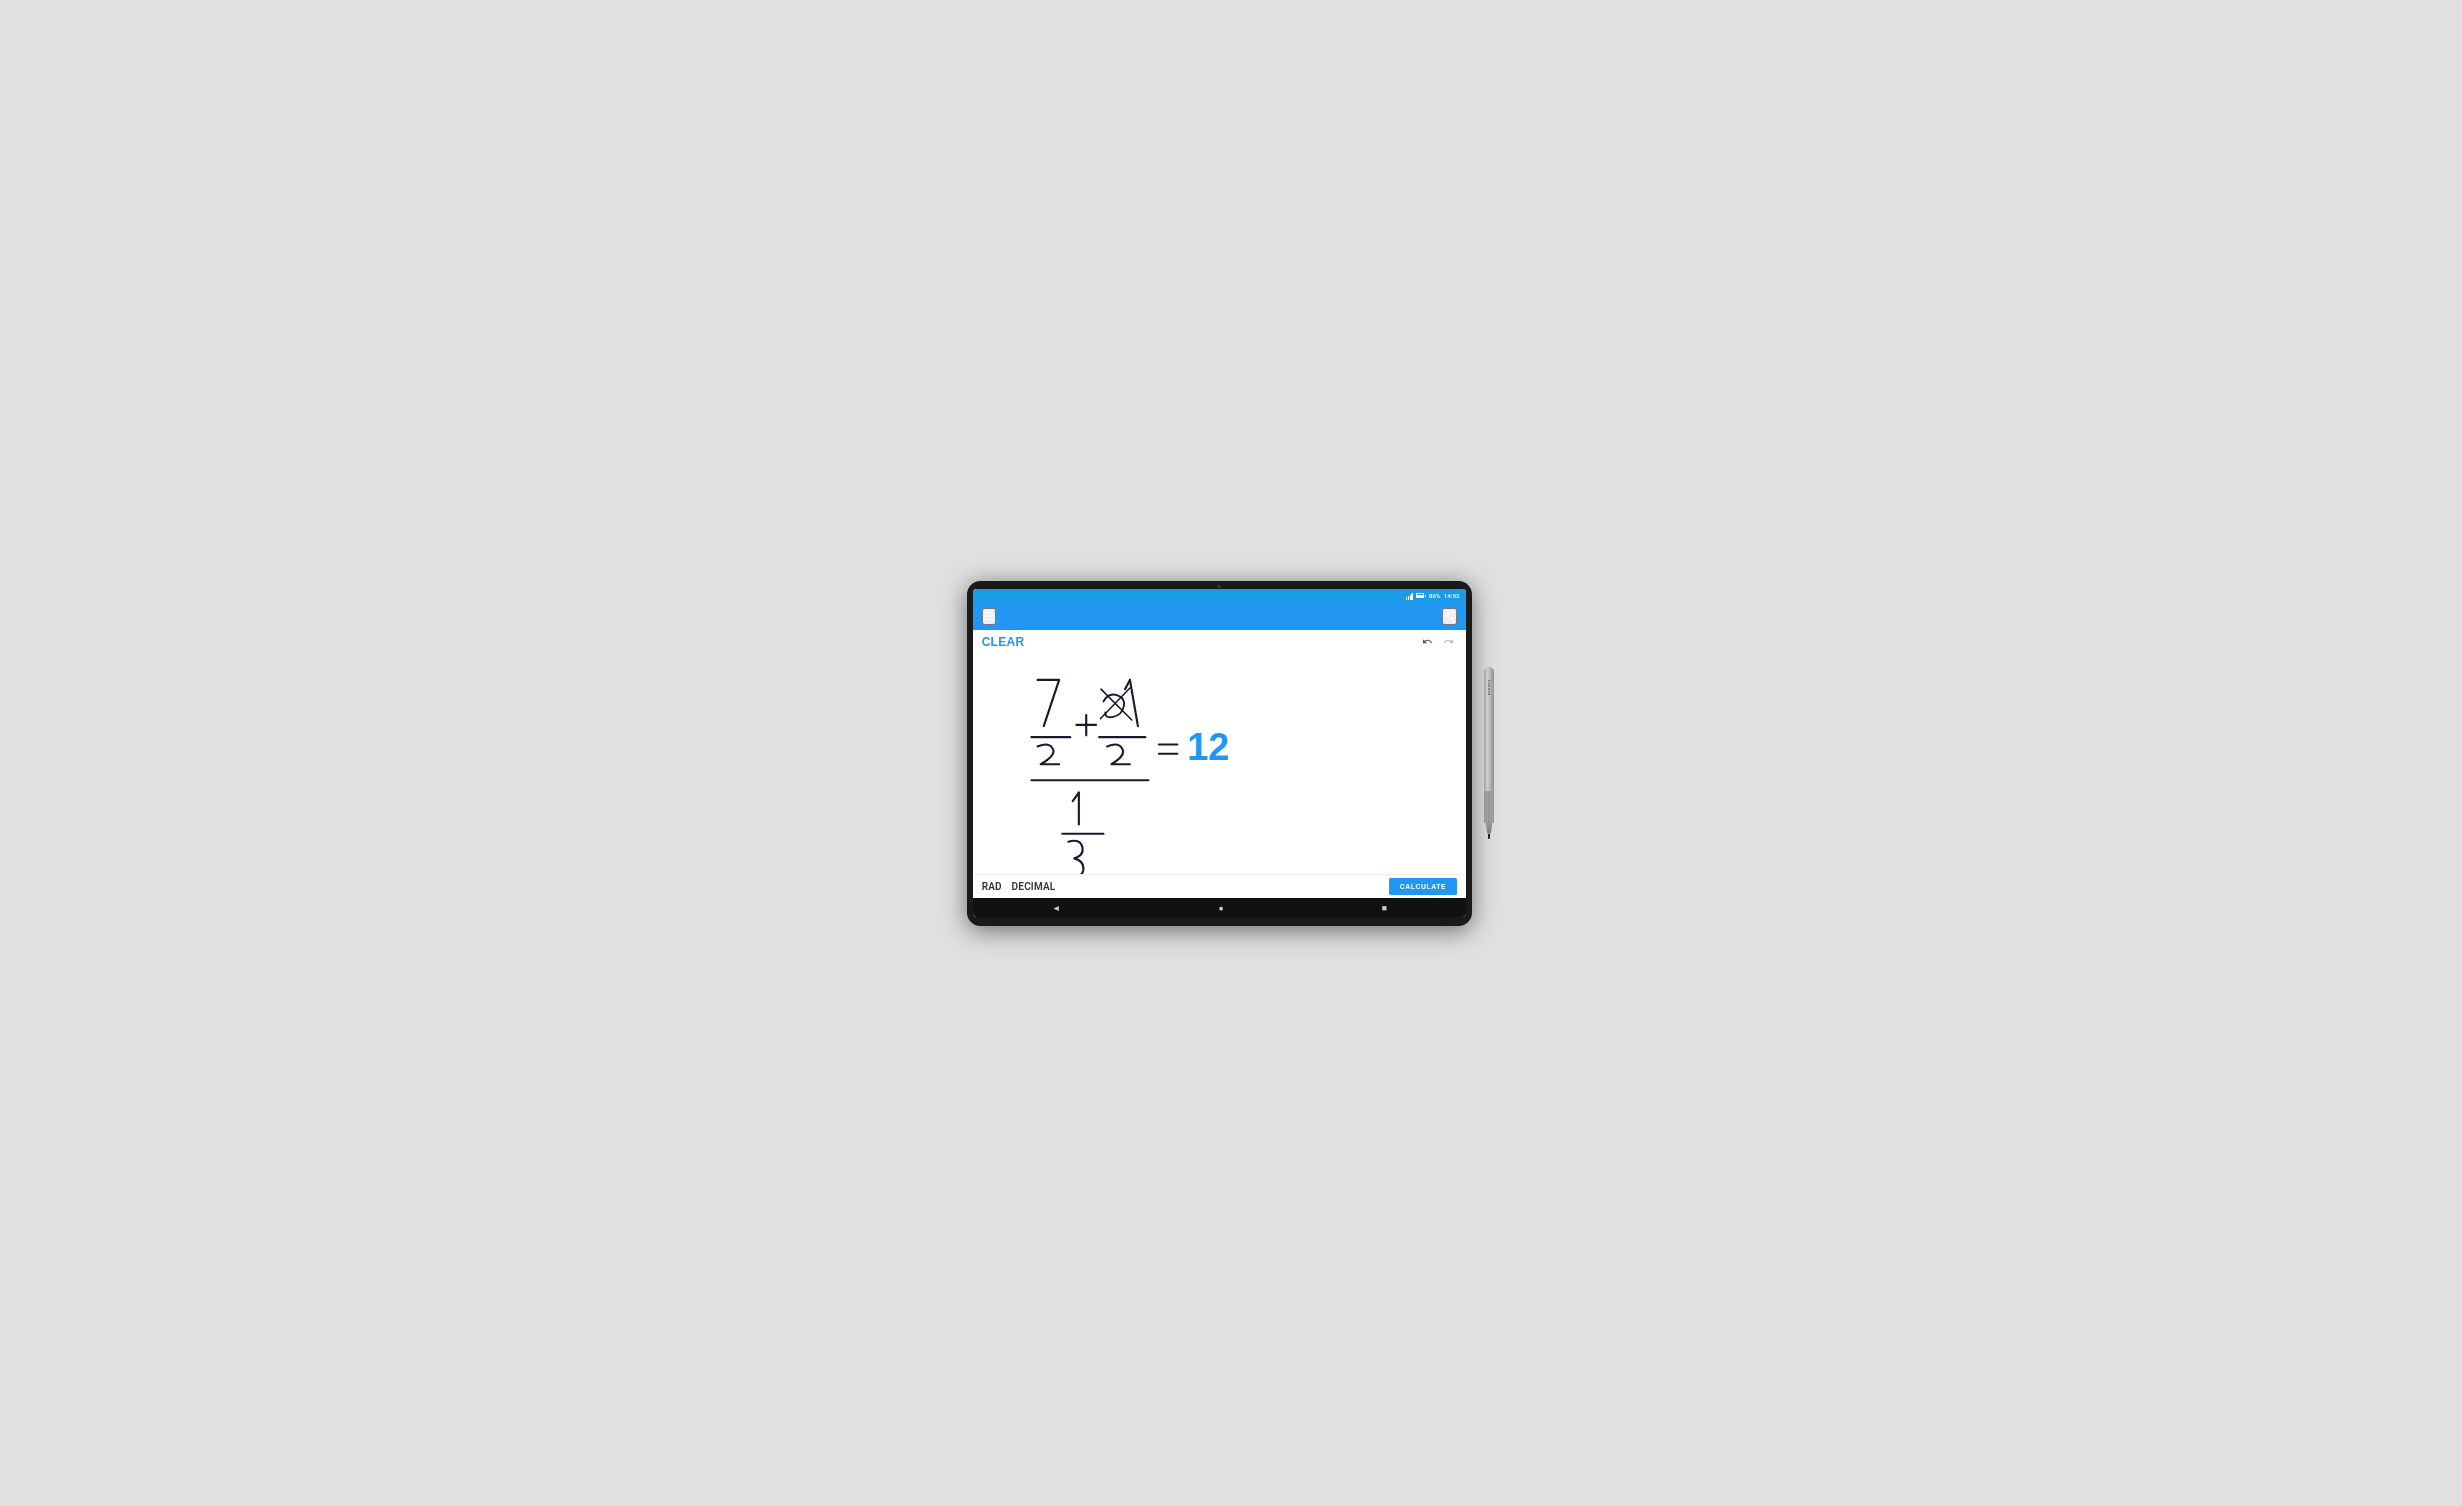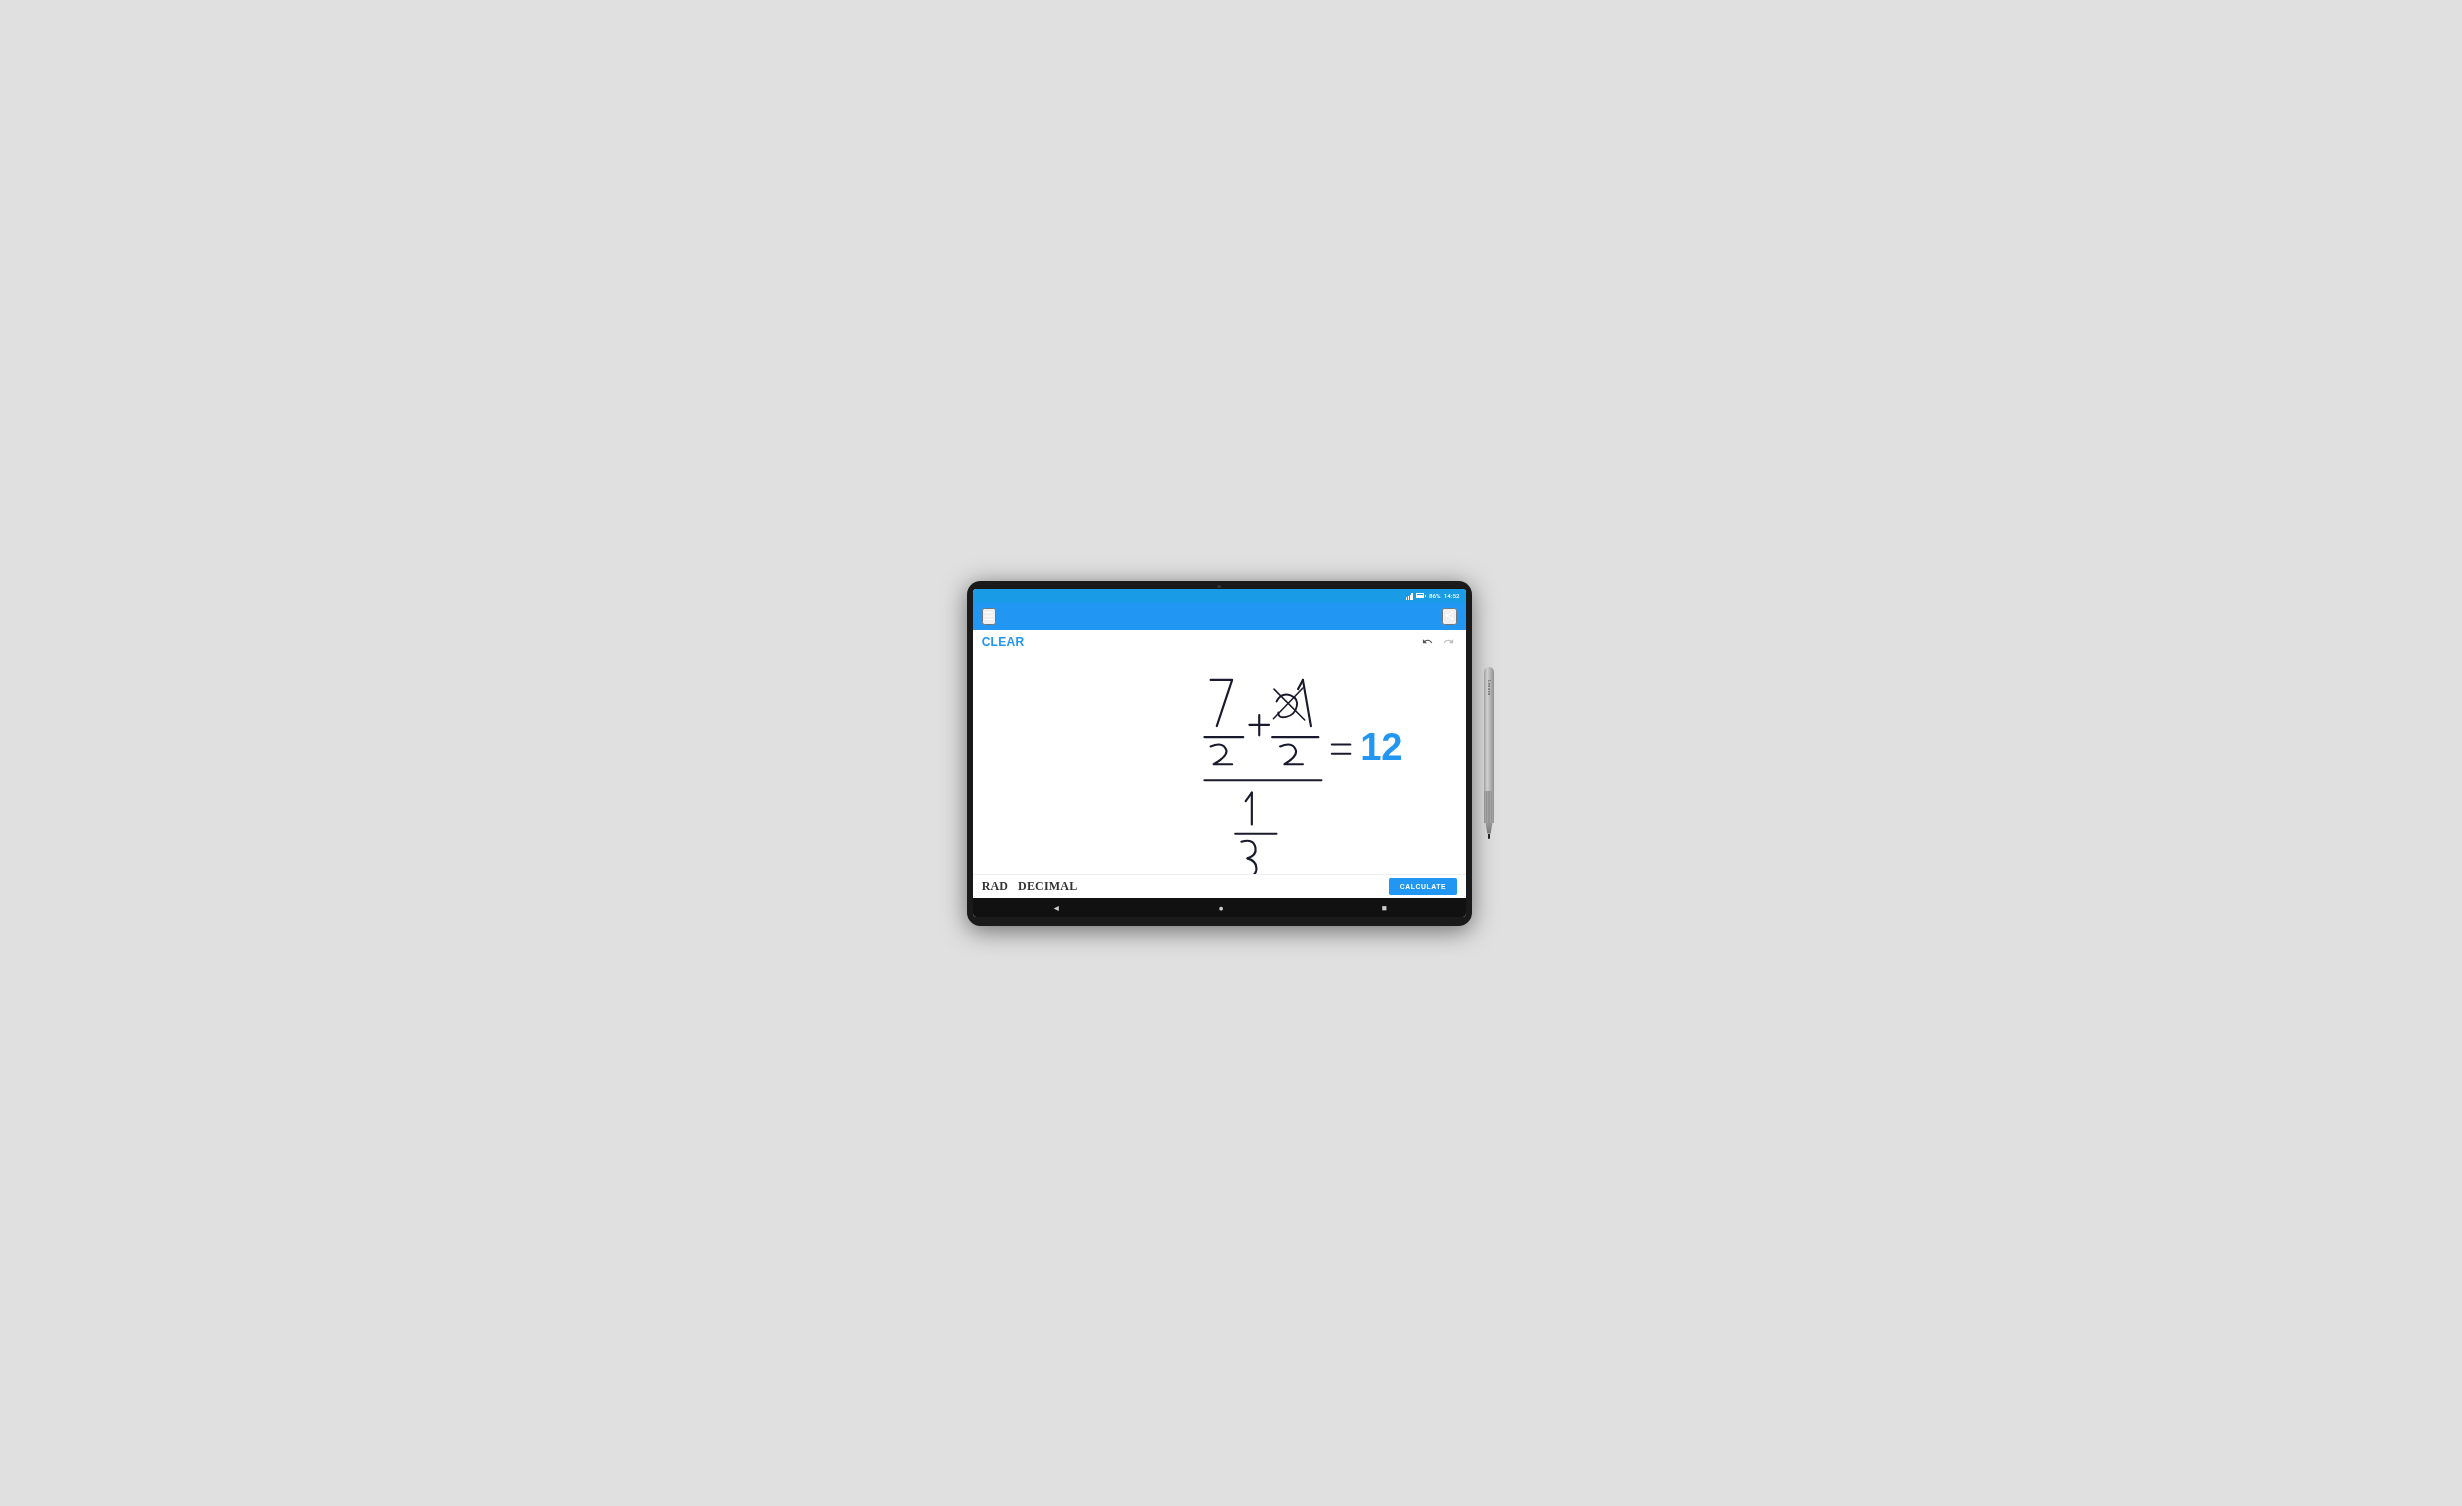--- a/index.html
+++ b/index.html
@@ -145,21 +145,21 @@
       flex: 1;
       position: relative;
       overflow: hidden;
     }
 
     .math-drawing {
       position: absolute;
       top: 0; left: 0; right: 0; bottom: 0;
       display: flex;
       align-items: center;
-      justify-content: flex-end;
+      justify-content: flex-start;
     }
 
     .math-svg {
       width: 320px;
       height: 234px;
     }
 
     
     .bottom-bar {
       height: 24.6px;
@@ -169,25 +169,24 @@
       justify-content: space-between;
       padding: 0 8.6px;
       border-top: 0.6px solid #eee;
     }
 
     .bottom-labels {
       display: flex;
       gap: 9.8px;
     }
     .bottom-label {
-      font-size: 12px;
+      font-size: 10px;
       font-weight: 600;
       color: #333;
       letter-spacing: 0.2px;
-      font-family: Liberation Serif, serif;
     }
 
     .calculate-btn {
       background: #2196F3;
       color: white;
       border: none;
       padding: 4.9px 11px;
       font-size: 6.8px;
       font-weight: 700;
       letter-spacing: 0.6px;

